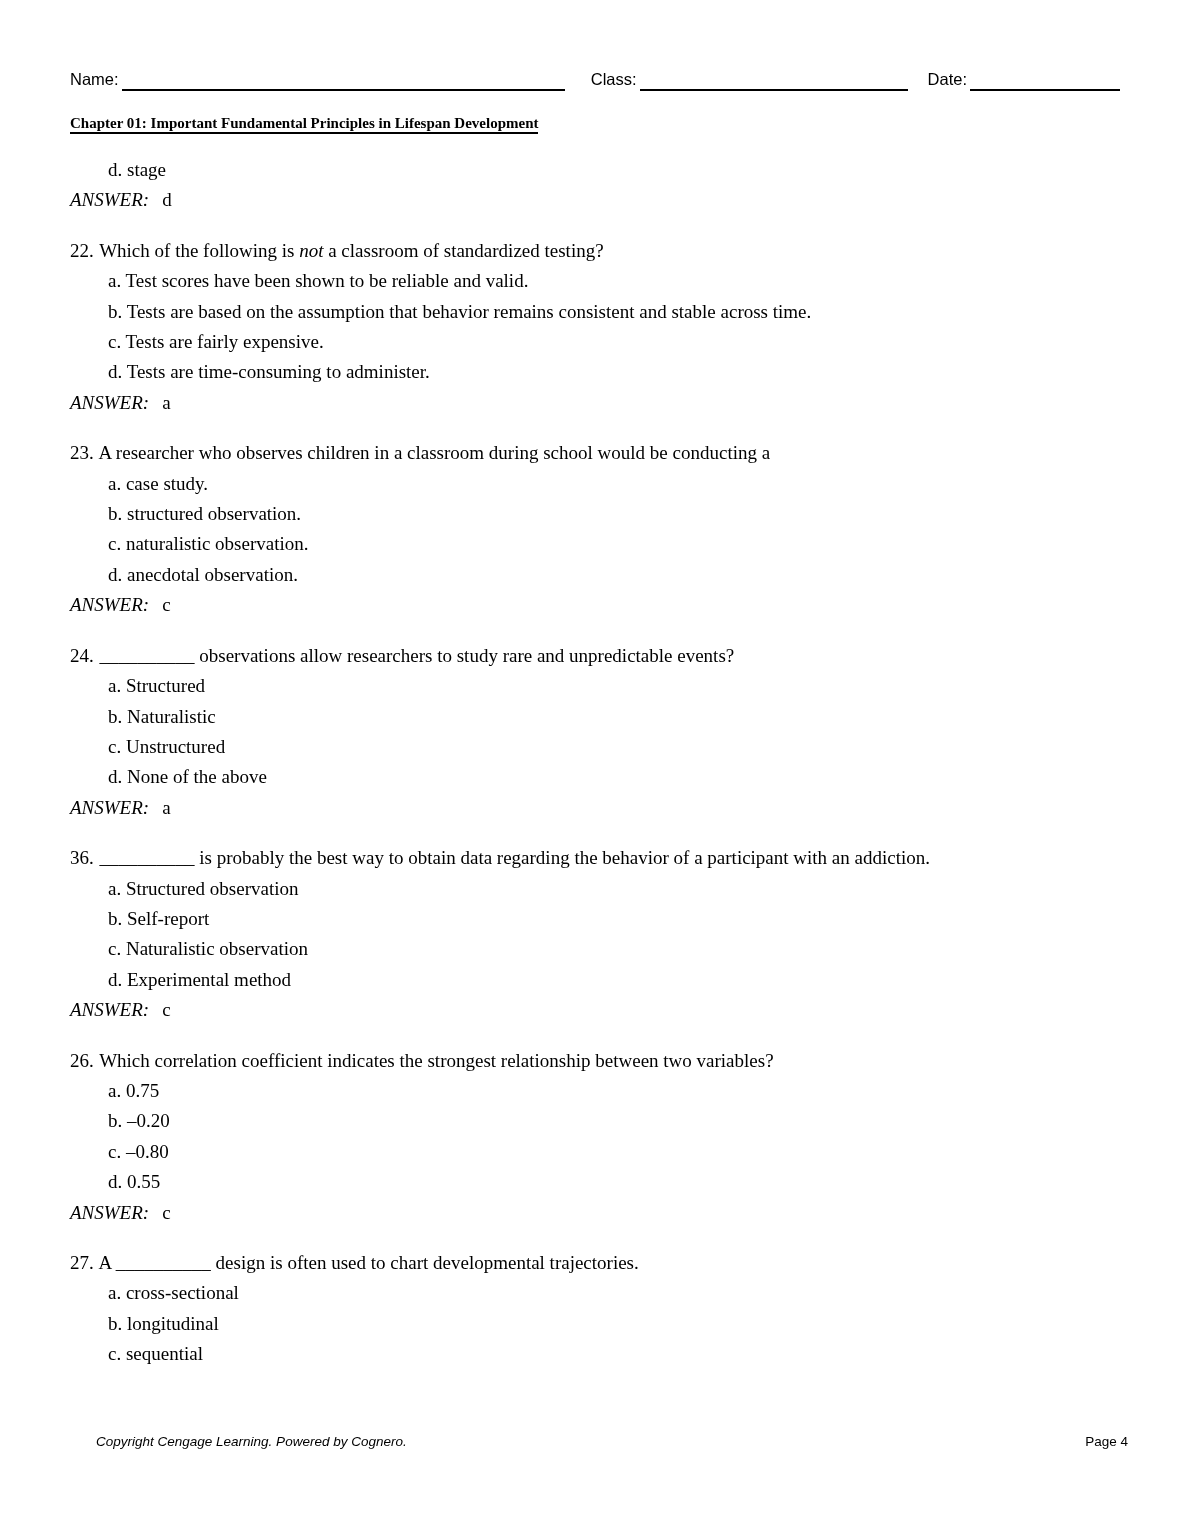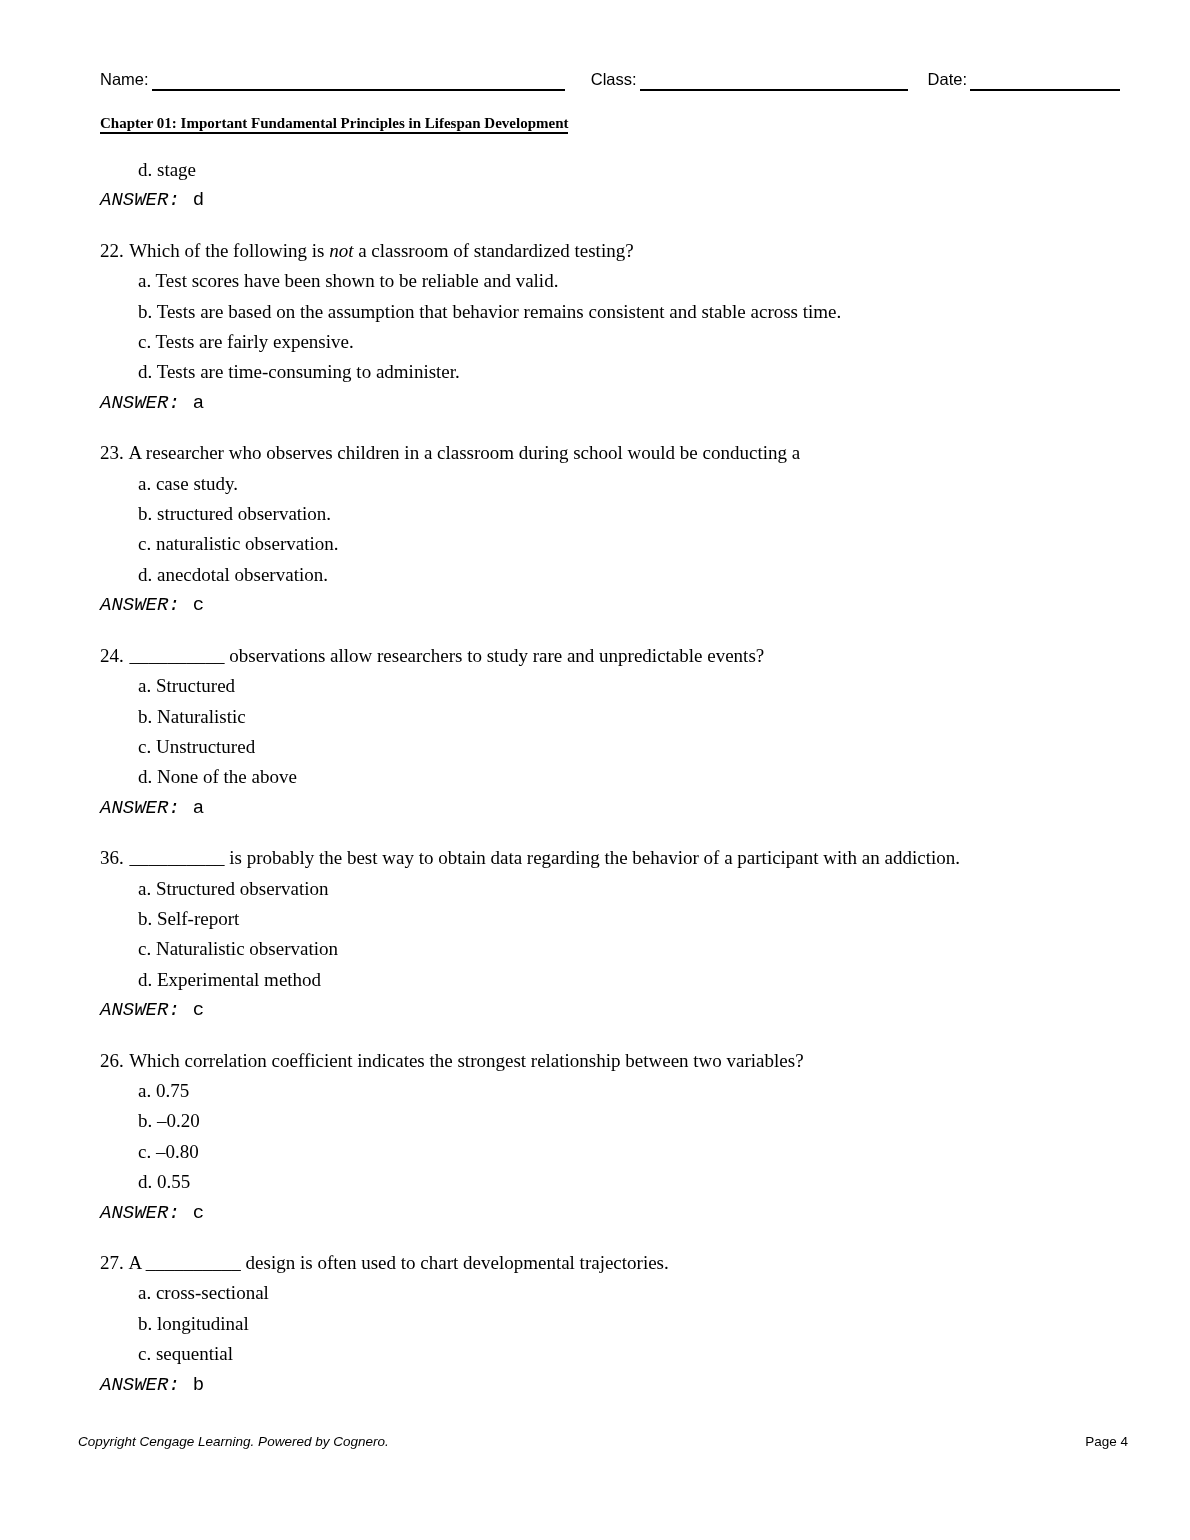--- a/index.html
+++ b/index.html
@@ -6,21 +6,20 @@
   html, body { margin: 0; padding: 0; background: #ffffff; }
   .page {
     position: relative;
     width: 1190px;
     height: 1540px;
     background: #ffffff;
     color: #000000;
     font-family: "Liberation Serif", serif;
     font-size: 19px;
     overflow: hidden;
-    padding-left: 30px;
   }
   .header-row {
     display: flex;
     align-items: baseline;
     padding: 70px 70px 0 70px;
     font-family: "Liberation Sans", sans-serif;
     font-size: 16.5px;
   }
   .h-label { white-space: nowrap; margin-right: 3px; }
   .blank {
@@ -43,27 +42,27 @@
     border-bottom: 2px solid #000;
     padding-bottom: 1px;
   }
   .content { margin: 0 70px; }
   .carryover { margin-top: 23px; }
   .question { margin-top: 20px; }
   .q-line { line-height: 30.4px; }
   .q-num { margin-right: 1px; }
   .italic { font-style: italic; }
   .option { padding-left: 38px; line-height: 30.4px; }
-  .answer-line { line-height: 30.4px; font-family: Liberation Mono, monospace; }
+  .answer-line { line-height: 30.4px; }
   .answer-label { font-style: italic; }
   .answer-value { margin-left: 13px; }
   .footer {
     position: absolute;
     top: 1434px;
-    left: 78px;
+    left: 96px;
     right: 62px;
     display: flex;
     justify-content: space-between;
     align-items: baseline;
     font-family: "Liberation Sans", sans-serif;
     font-size: 13.5px;
   }
   .copyright { font-style: italic; }
 </style>
 </head>
@@ -147,21 +146,20 @@
     <div class="answer-line"><span class="answer-label">ANSWER:</span><span class="answer-value">c</span></div>
   </section>
 
   <section class="question">
     <div class="q-line"><span class="q-num">27.</span><span> A __________ design is often used to chart developmental trajectories.</span><span class="italic"></span><span></span></div>
     <div class="options">
             <div class="option">a. cross-sectional</div>
             <div class="option">b. longitudinal</div>
             <div class="option">c. sequential</div>
           </div>
-    <div class="answer-line"><span class="answer-label">ANSWER:</span><span class="answer-value">b</span></div>
   </section>
 </div>
 
   </div>
 
   <div class="footer">
     <span class="copyright">Copyright Cengage Learning. Powered by Cognero.</span>
     <span class="page-num">Page 4</span>
   </div>
 

